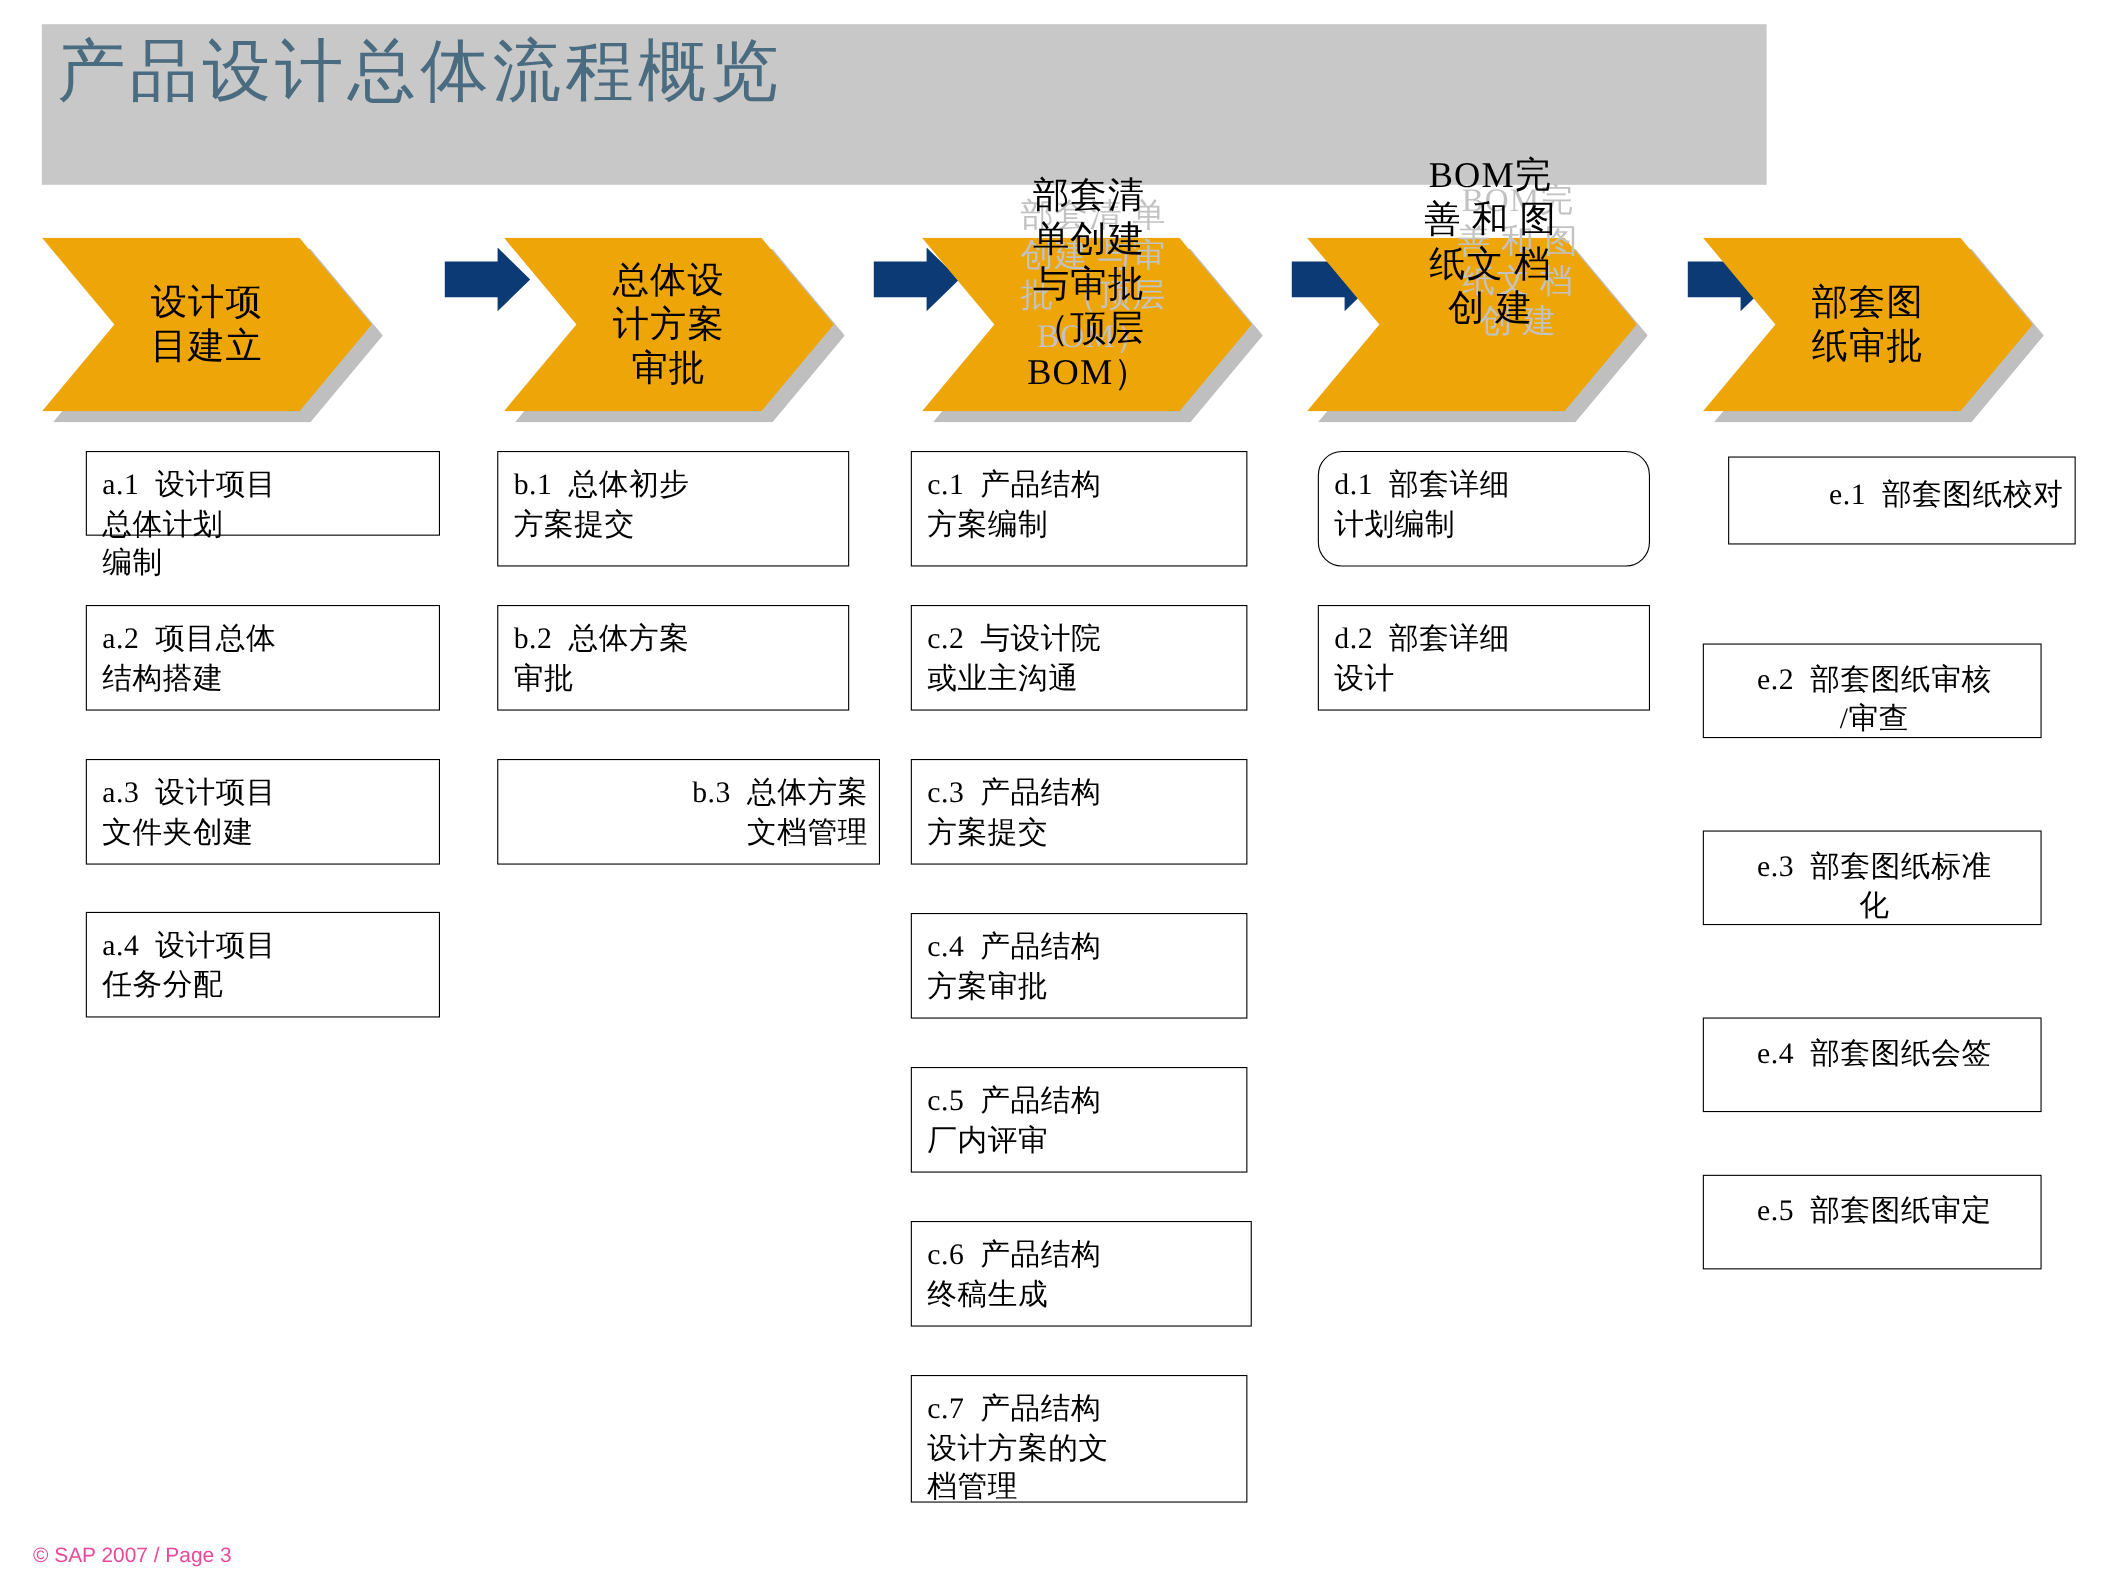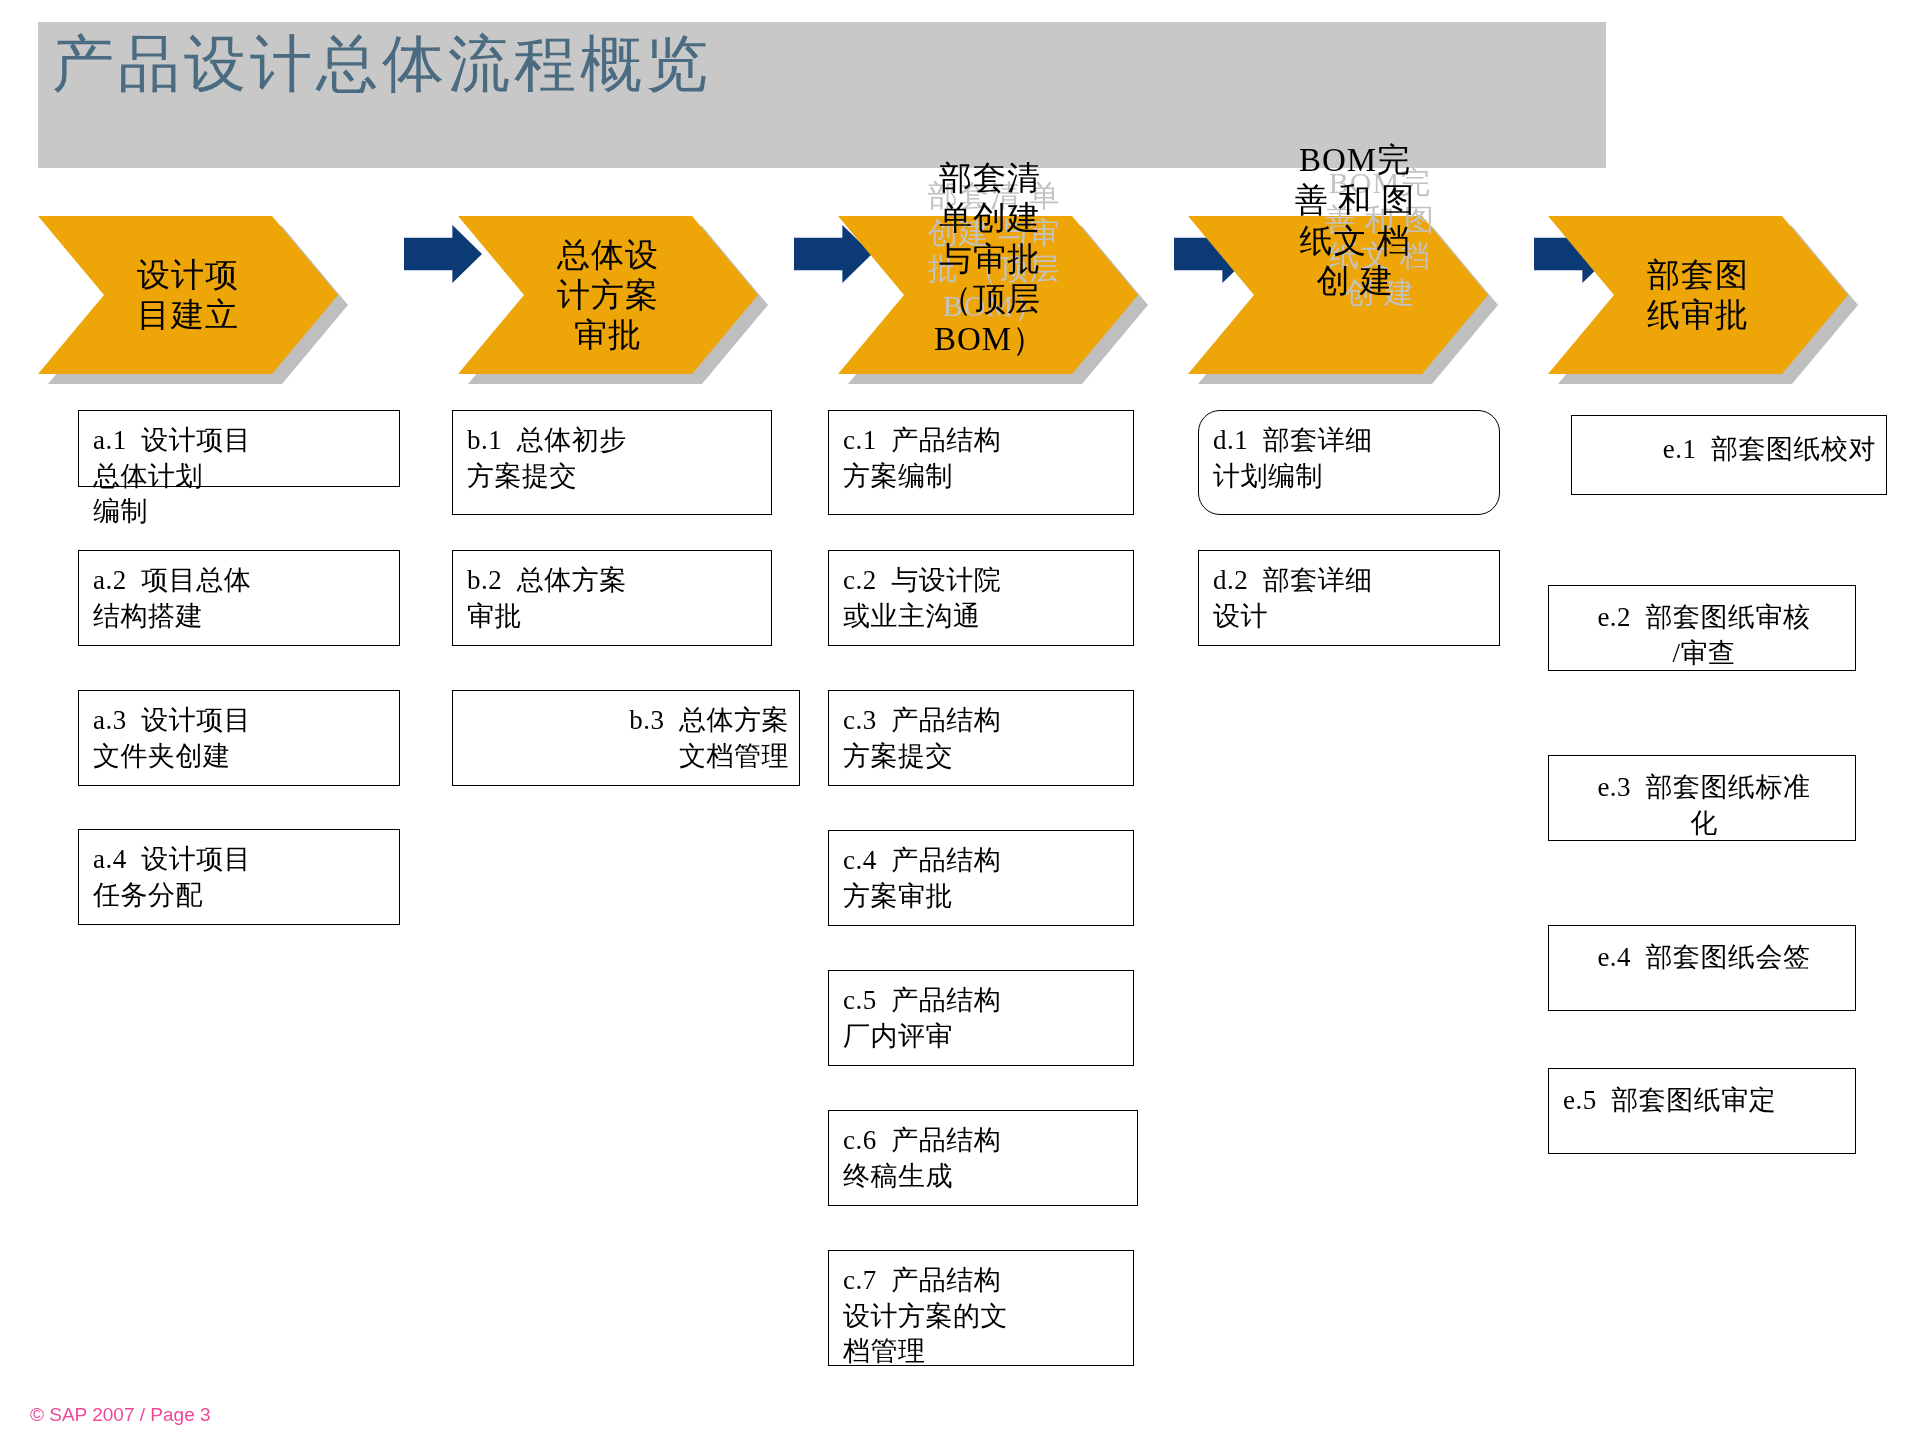--- a/index.html
+++ b/index.html
@@ -295,17 +295,17 @@
   <span class="ln">e.2  部套图纸审核</span>
   <span class="ln">/审查</span>
 </div>
 <div class="task-box" style="left:1548px; top:755px; width:308px; height:86px; text-align:center; padding-top:14px;">
   <span class="ln">e.3  部套图纸标准</span>
   <span class="ln">化</span>
 </div>
 <div class="task-box" style="left:1548px; top:925px; width:308px; height:86px; text-align:center; padding-top:14px;">
   <span class="ln">e.4  部套图纸会签</span>
 </div>
-<div class="task-box" style="left:1548px; top:1068px; width:308px; height:86px; text-align:left; padding-top:14px;">
+<div class="task-box" style="left:1548px; top:1068px; width:308px; height:86px; text-align:center; padding-top:14px;">
   <span class="ln">e.5  部套图纸审定</span>
 </div>
 
 <div id="footer">© SAP 2007 / Page 3</div>
 
 </body></html>

